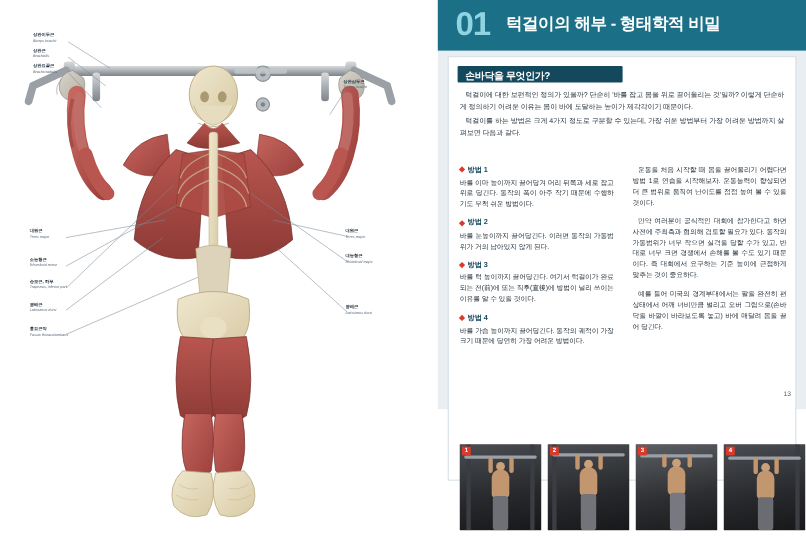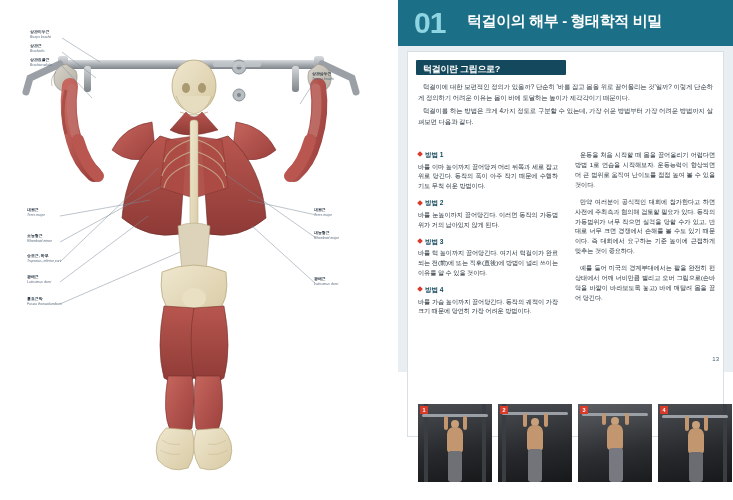--- a/index.html
+++ b/index.html
@@ -39,21 +39,21 @@
   .header-band{
     position:absolute;left:0;top:0;width:335px;height:46px;
     background:#1b6f86;
   }
   .header-band .num{
     position:absolute;left:16px;top:6px;
     font-size:30px;font-weight:bold;color:#8fd4e2;letter-spacing:-1px;
   }
   .header-band .htitle{
     position:absolute;left:62px;top:12px;
-    font-size:15px;font-weight:bold;color:#ffffff;letter-spacing:-0.4px;margin-left:7px;
+    font-size:15px;font-weight:bold;color:#ffffff;letter-spacing:-0.4px;
   }
   .white-body{
     position:absolute;left:10px;top:52px;width:315px;height:384px;
     background:#ffffff;
     box-shadow:0 0 0 1px #d6e0e6;
   }
   .sec-title{
     position:absolute;left:8px;top:8px;width:150px;height:15px;
     background:#14485c;border-radius:1px;
   }
@@ -310,21 +310,21 @@
     <div class="rp-inner">
 
       <div class="header-band">
         <div class="num">01</div>
         <div class="htitle">턱걸이의 해부 - 형태학적 비밀</div>
       </div>
 
       <div class="white-body">
 
         <div class="sec-title">
-          <span>턱걸이란 그립으로?</span>
+          <span>손바닥을 무엇인가?</span>
         </div>
 
         <div class="intro">
           <p>턱걸이에 대한 보편적인 정의가 있을까? 단순히 '바를 잡고 몸을 위로 끌어올리는 것'일까? 이렇게 단순하게 정의하기 어려운 이유는 몸이 바에 도달하는 높이가 제각각이기 때문이다.</p>
           <p>턱걸이를 하는 방법은 크게 4가지 정도로 구분할 수 있는데, 가장 쉬운 방법부터 가장 어려운 방법까지 살펴보면 다음과 같다.</p>
         </div>
 
         <div class="cols">
 
           <div class="col left">

